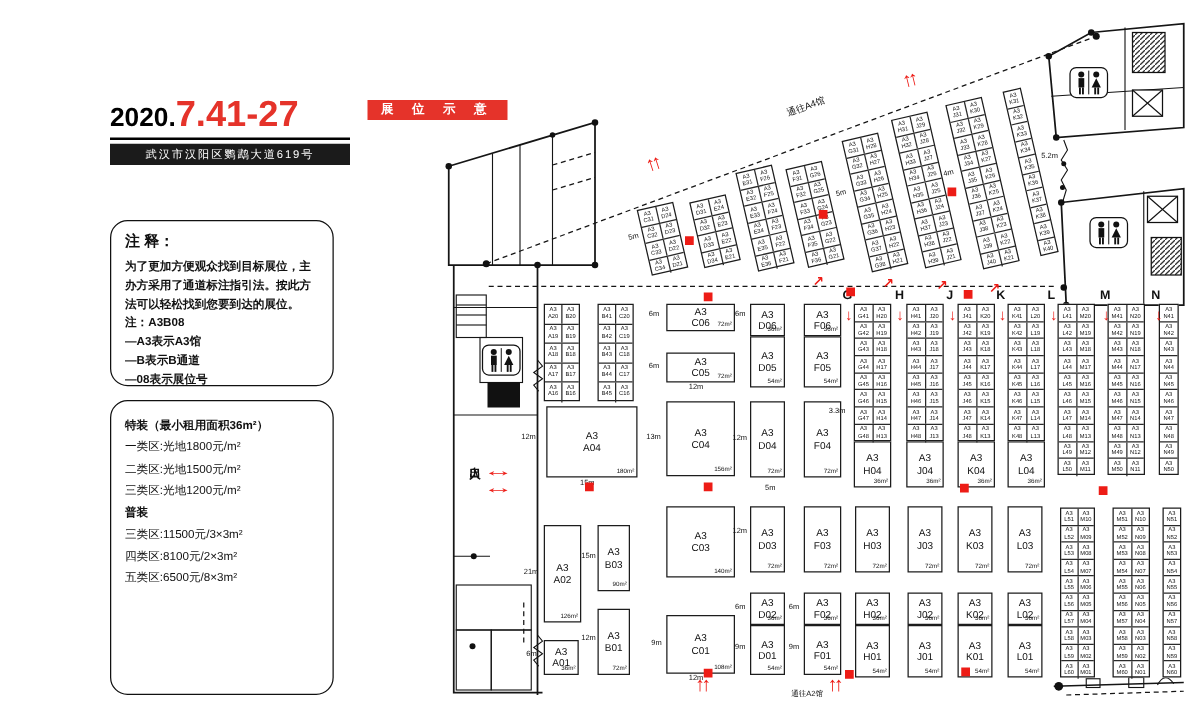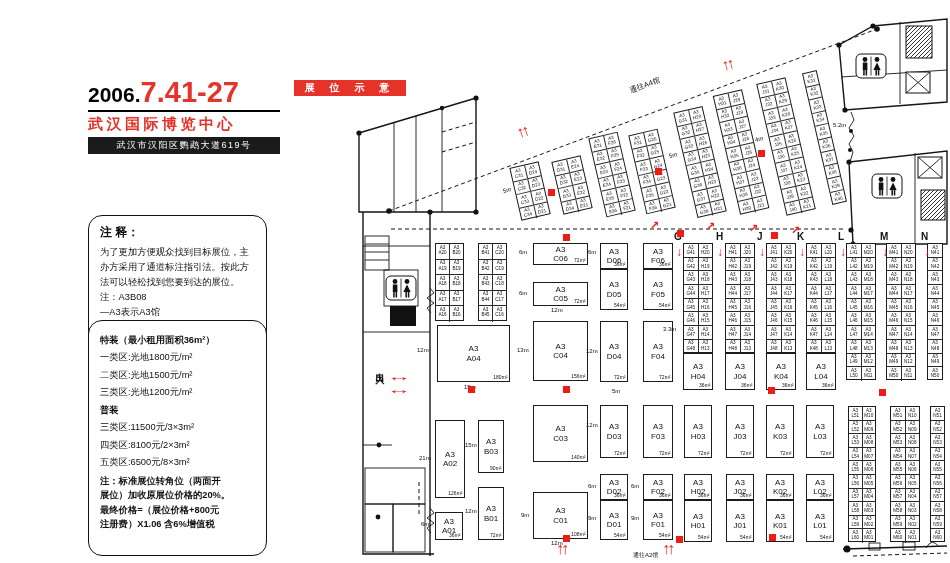--- a/index.html
+++ b/index.html
@@ -15,24 +15,24 @@
   .addr{margin-top:3px;background:#1b1b1b;color:#fff;font-size:9px;letter-spacing:1.5px;
         height:17px;line-height:17px;text-align:center;}
   .hdr-right{margin-left:14px;width:112px;}
   .hall-box{background:#e5332a;border-radius:9px;height:48px;line-height:48px;text-align:center;
             color:#fff;font-size:33px;font-weight:bold;}
   .hall-sub{margin-top:4px;background:#e5332a;height:16px;line-height:16px;text-align:center;
             color:#fff;font-size:10px;font-weight:bold;letter-spacing:6px;}
   
   .panel{position:absolute;left:88px;width:179px;border:1.6px solid #111;border-radius:14px;
          box-sizing:border-box;padding:8px 11px;background:#fff;}
-  #notes-panel{top:176px;height:133px;margin-top:39px;}
+  #notes-panel{top:176px;height:133px;}
   #price-panel{top:320px;height:236px;}
   .p-title{font-size:12px;font-weight:bold;margin-bottom:4px;}
-  .pre{white-space:pre-line;}
+  .pre{white-space:pre-line;font-weight:bold;}
   .p-body{font-size:9.3px;line-height:1.62;}
   .price-line{font-size:9.3px;margin:4.5px 0;}
   .price-line.b{font-weight:bold;}
   .price-note{font-size:9.3px;font-weight:bold;line-height:1.55;margin-top:5px;white-space:pre-line;}
   
   #floorplan{position:absolute;left:0;top:0;width:950px;height:563px;}
   #walls{position:absolute;left:0;top:0;z-index:1;}
   .wall{fill:none;stroke:#151515;stroke-width:1.4;}
   .thin{fill:none;stroke:#151515;stroke-width:0.9;}
   .dash{fill:none;stroke:#151515;stroke-width:1;stroke-dasharray:4 3;}
@@ -59,22 +59,21 @@
   #exit-label{position:absolute;left:373px;top:366px;writing-mode:vertical-rl;
               font-size:9px;font-weight:bold;letter-spacing:1px;z-index:3;}
 </style>
 </head>
 <body>
 
 <div id="stage">
 
   <div id="header">
     <div class="hdr-left">
-      <div class="date-row"><span class="year">2006.</span><span class="dates">7.41-27</span></div>
-      <div class="venue">武汉国际博览中心</div>
+      <div class="date-row"><span class="year">2020.</span><span class="dates">7.41-27</span></div>
       <div class="addr">武汉市汉阳区鹦鹉大道619号</div>
     </div>
     <div class="hdr-right">
       <div class="hall-sub">展 位 示 意 图</div>
     </div>
   </div>
 
   <div class="panel" id="notes-panel">
     <div class="p-title">注 释：</div>
     <div class="p-body pre">为了更加方便观众找到目标展位，主
@@ -90,24 +89,20 @@
     <div id="price-lines">
         <div class="price-line b">特装（最小租用面积36m²）</div>
         <div class="price-line">一类区:光地1800元/m²</div>
         <div class="price-line">二类区:光地1500元/m²</div>
         <div class="price-line">三类区:光地1200元/m²</div>
         <div class="price-line b">普装</div>
         <div class="price-line">三类区:11500元/3×3m²</div>
         <div class="price-line">四类区:8100元/2×3m²</div>
         <div class="price-line">五类区:6500元/8×3m²</div>
       </div>
-    <div class="price-note">注：标准展位转角位（两面开
-展位）加收原展位价格的20%。
-最终价格=（展位价格+800元
-注册费）X1.06 含6%增值税</div>
   </div>
 
   <div id="floorplan">
     <svg id="walls" width="950" height="563" viewBox="0 0 950 563">
       <defs>
         <pattern id="hatch" width="4" height="4" patternUnits="userSpaceOnUse">
           <path d="M0,4 L4,0" stroke="#333" stroke-width="1"></path>
         </pattern>
         <g id="wc-icon">
           <rect x="0" y="0" width="30" height="24" rx="5" fill="#fff" stroke="#111" stroke-width="1"></rect>

